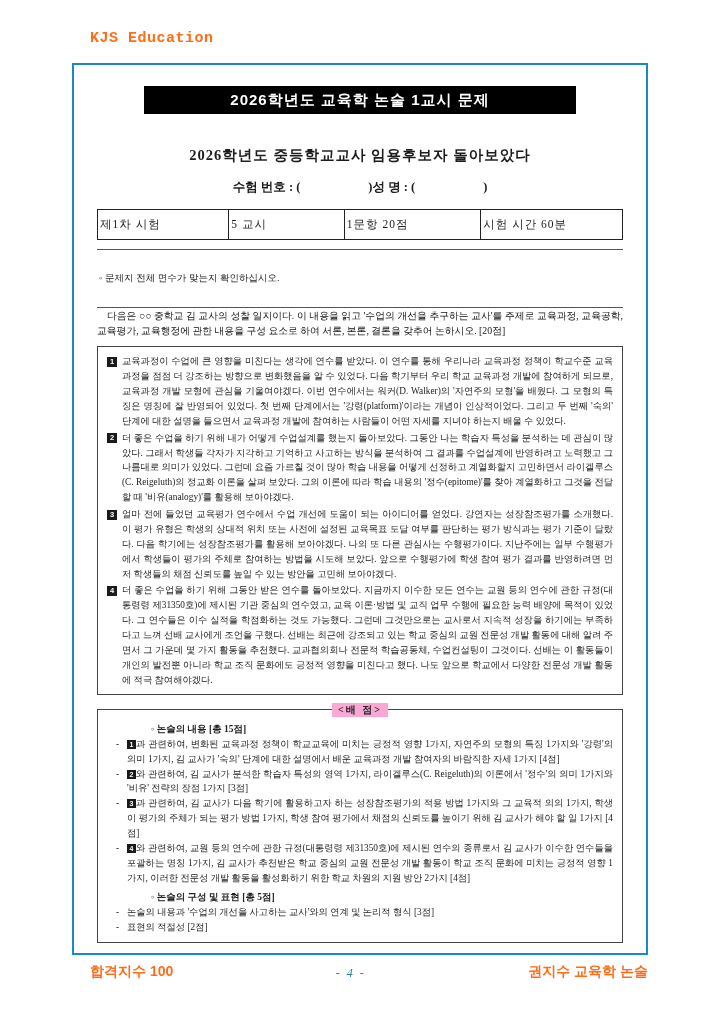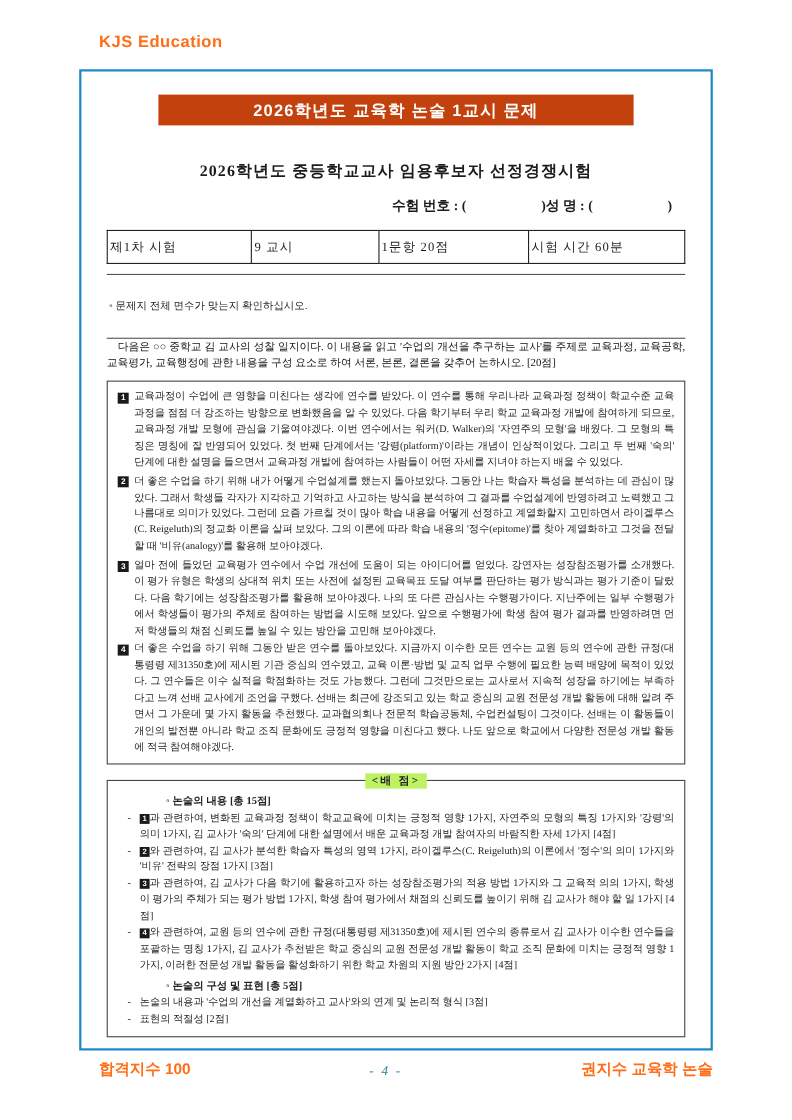--- a/index.html
+++ b/index.html
@@ -8,53 +8,53 @@
     position: relative;
     font-family: "Liberation Serif", "DejaVu Serif", serif;
     color: #1c1c1c;
     overflow: hidden;
   }
 
   
   .page-header {
     position: absolute; left: 90px; right: 72px; top: 30px;
     display: flex; justify-content: space-between; align-items: baseline;
-    font-family: Liberation Sans, sans-serif;
+    font-family: Liberation Mono, monospace;
     font-weight: bold; color: #ff6d17; gap: 16px;
   }
   .brand { font-size: 15px; letter-spacing: 0.5px; }
   .slogan { font-size: 14px; }
 
   
   .frame {
     position: absolute; left: 72px; top: 63px; width: 576px; height: 892px;
     border: 2px solid #1987c8; background: #ffffff;
     padding: 0 23px;
   }
 
   .banner {
     width: 432px; height: 28px; margin: 21px auto 0 auto;
-    background: #c2410c; color: #ffffff;
+    background: #000000; color: #ffffff;
     display: flex; align-items: center; justify-content: center;
     font-family: "Liberation Sans", "DejaVu Sans", sans-serif;
     font-weight: bold; font-size: 15px; letter-spacing: 1px;
   }
 
   .subtitle {
     margin-top: 32px; text-align: center;
     font-size: 14.5px; font-weight: bold; letter-spacing: 1px;
   }
   .subject {
     margin-top: 8px; text-align: center;
     font-size: 31px; font-weight: bold; letter-spacing: 6px;
   }
 
   .id-row {
     margin-top: 14px; padding: 0 12px;
-    display: flex; justify-content: flex-end;
+    display: flex; justify-content: center;
     font-size: 12.5px; font-weight: bold;
   }
   .paren-gap { display: inline-block; width: 68px; }
 
   
   .info-table {
     margin-top: 13px; width: 100%; border-collapse: collapse;
     font-size: 11.5px;
   }
   .info-table td {
@@ -99,21 +99,21 @@
     font-size: 7px; font-weight: bold; vertical-align: 0px;
   }
 
   
   .scoring-box {
     position: relative; margin-top: 14px; border: 1px solid #444;
     padding: 12px 9px 8px 9px;
   }
   .scoring-label {
     position: absolute; top: -7px; left: 50%; transform: translateX(-50%);
-    background: #bef264; padding: 0 6px;
+    background: #f9a8d4; padding: 0 6px;
     font-size: 10px; font-weight: bold; letter-spacing: 2px; color: #222;
   }
   .scoring-heading {
     font-size: 9.5px; color: #222; line-height: 1.6; font-weight: bold; margin-left: 44px;
   }
   .scoring-item {
     position: relative; padding-left: 18px; margin-left: 2px;
     font-size: 9.3px; line-height: 1.6; text-align: justify; color: #222;
   }
   .dash { position: absolute; left: 7px; top: 0; }
@@ -138,36 +138,36 @@
 <div class="page-header">
   <span class="brand">KJS Education</span>
 </div>
 
 <div class="frame">
 
   <div class="banner">
     <span>2026학년도 교육학 논술 1교시 문제</span>
   </div>
 
-  <div class="subtitle">2026학년도 중등학교교사 임용후보자 선정경쟁시험</div>
+  <div class="subtitle">2026학년도 중등학교교사 임용후보자 돌아보았다</div>
 
   <div class="id-row">
     <span>
       <span>수험 번호 : (</span><span class="paren-gap"></span><span>)</span>
     </span>
     <span>
       <span>성   명 : (</span><span class="paren-gap"></span><span>)</span>
     </span>
   </div>
 
   <table class="info-table">
     <tbody>
         <tr>
       <td style="width:25%">제1차 시험</td>
-      <td style="width:22%">9 교시</td>
+      <td style="width:22%">5 교시</td>
       <td style="width:26%">1문항 20점</td>
       <td style="width:27%">시험 시간 60분</td>
     </tr>
   </tbody>
     </table>
 
   <div class="notice">◦ 문제지 전체 면수가 맞는지 확인하십시오.</div>
 
   <div class="question-intro">다음은 ○○ 중학교 김 교사의 성찰 일지이다. 이 내용을 읽고 '수업의 개선을 추구하는 교사'를 주제로 교육과정, 교육공학, 교육평가, 교육행정에 관한 내용을 구성 요소로 하여 서론, 본론, 결론을 갖추어 논하시오. [20점]</div>
 
@@ -201,21 +201,21 @@
         <span class="dash">-</span><span class="num-inline">3</span><span>과 관련하여, 김 교사가 다음 학기에 활용하고자 하는 성장참조평가의 적용 방법 1가지와 그 교육적 의의 1가지, 학생이 평가의 주체가 되는 평가 방법 1가지, 학생 참여 평가에서 채점의 신뢰도를 높이기 위해 김 교사가 해야 할 일 1가지 [4점]</span>
       </div>
       <div class="scoring-item">
         <span class="dash">-</span><span class="num-inline">4</span><span>와 관련하여, 교원 등의 연수에 관한 규정(대통령령 제31350호)에 제시된 연수의 종류로서 김 교사가 이수한 연수들을 포괄하는 명칭 1가지, 김 교사가 추천받은 학교 중심의 교원 전문성 개발 활동이 학교 조직 문화에 미치는 긍정적 영향 1가지, 이러한 전문성 개발 활동을 활성화하기 위한 학교 차원의 지원 방안 2가지 [4점]</span>
       </div>
     </div>
 
     <div class="scoring-section">
       <div class="scoring-heading">◦ 논술의 구성 및 표현 [총 5점]</div>
       <div class="scoring-item">
-        <span class="dash">-</span><span>논술의 내용과 '수업의 개선을 계열화하고 교사'와의 연계 및 논리적 형식 [3점]</span>
+        <span class="dash">-</span><span>논술의 내용과 '수업의 개선을 사고하는 교사'와의 연계 및 논리적 형식 [3점]</span>
       </div>
       <div class="scoring-item">
         <span class="dash">-</span><span>표현의 적절성 [2점]</span>
       </div>
     </div>
   </div>
 
 </div>
 
 <div class="page-footer">

